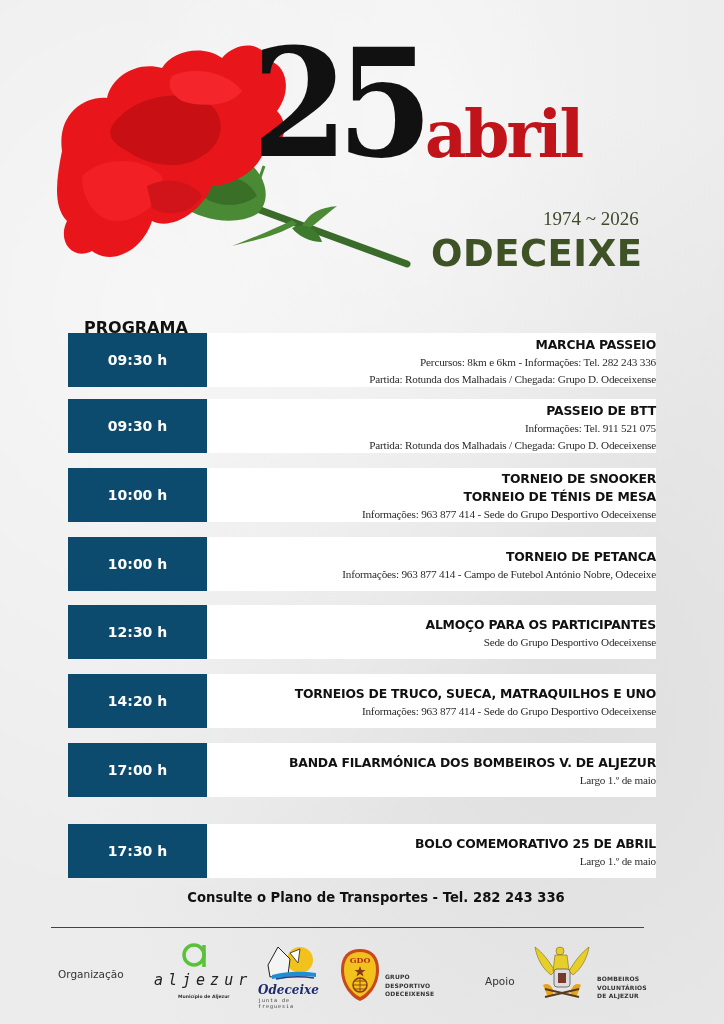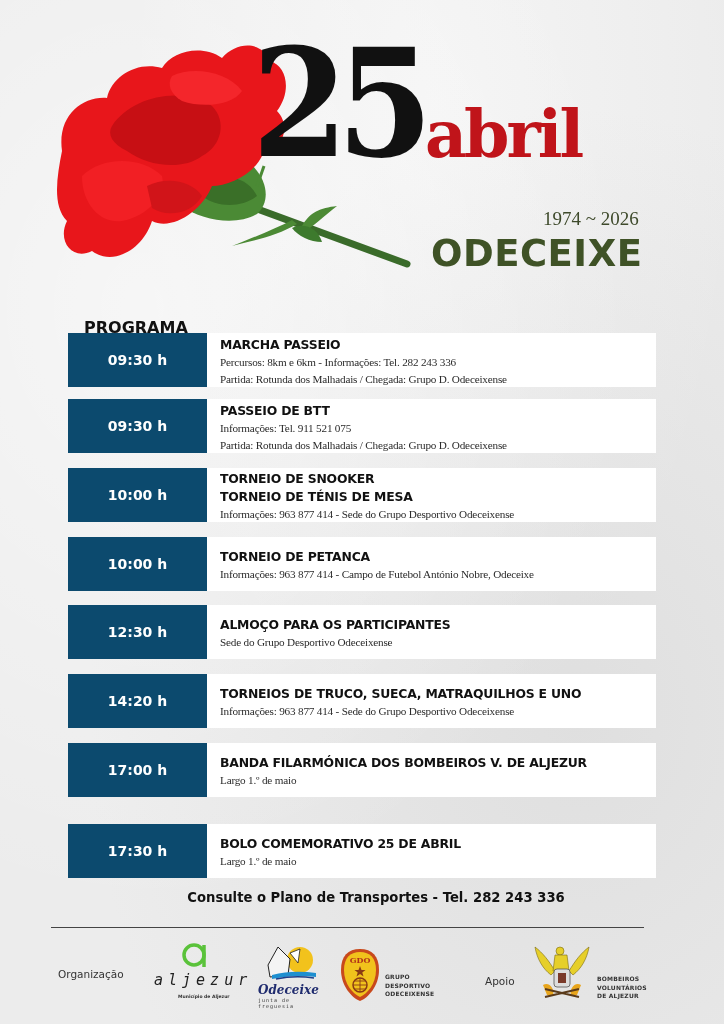--- a/index.html
+++ b/index.html
@@ -62,21 +62,21 @@
     width: 139px; height: 100%;
     background: #0c4a6e;
     color: #fff;
     font-family: "DejaVu Sans", sans-serif;
     font-weight: bold; font-size: 14px;
     display: flex; align-items: center; justify-content: center;
   }
   .row .info {
     flex: 1; height: 100%; background: #fff;
     padding: 3px 0 0 13px;
-    display: flex; flex-direction: column; justify-content: center;
+    display: flex; flex-direction: column; justify-content: center; text-align: right;
   }
   .row .title {
     font-family: "DejaVu Sans", sans-serif;
     font-weight: bold; font-size: 12.4px; color: #111;
     line-height: 18px; white-space: nowrap; letter-spacing: -0.2px;
   }
   .row .line {
     font-family: Liberation Serif, serif;
     font-size: 11.2px; color: #2a2a2a;
     line-height: 17px; white-space: nowrap; letter-spacing: -0.2px;

